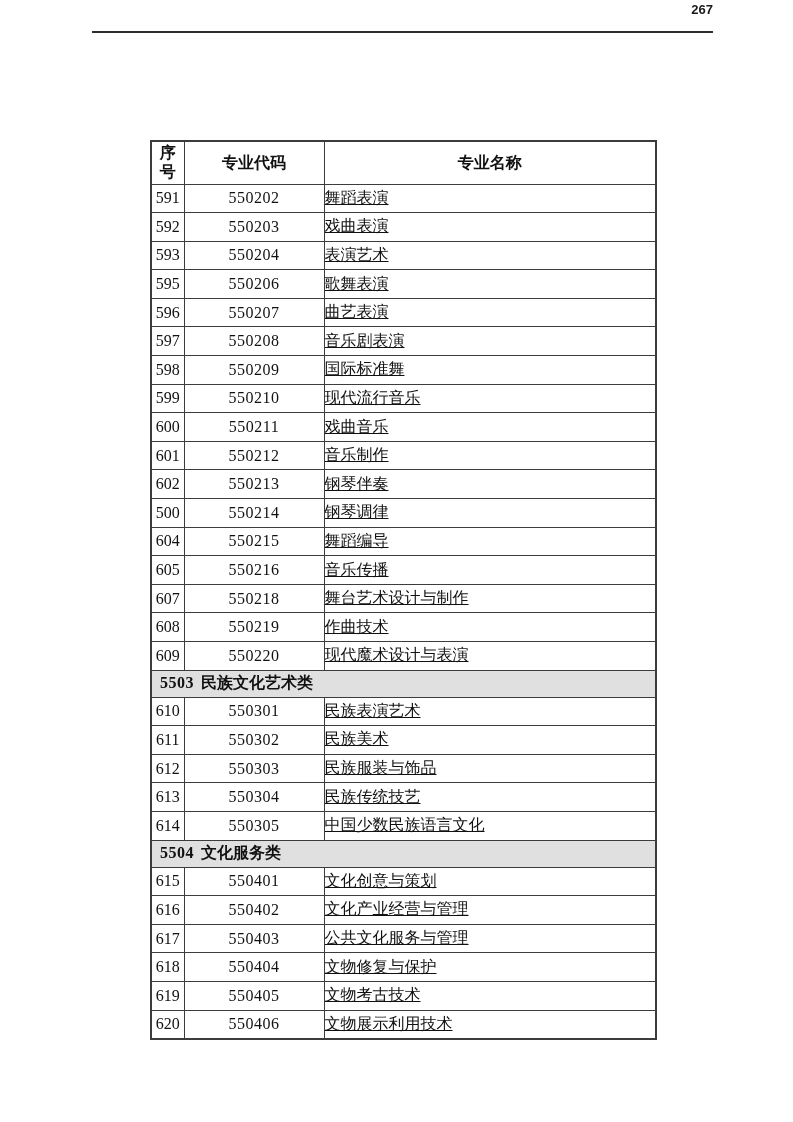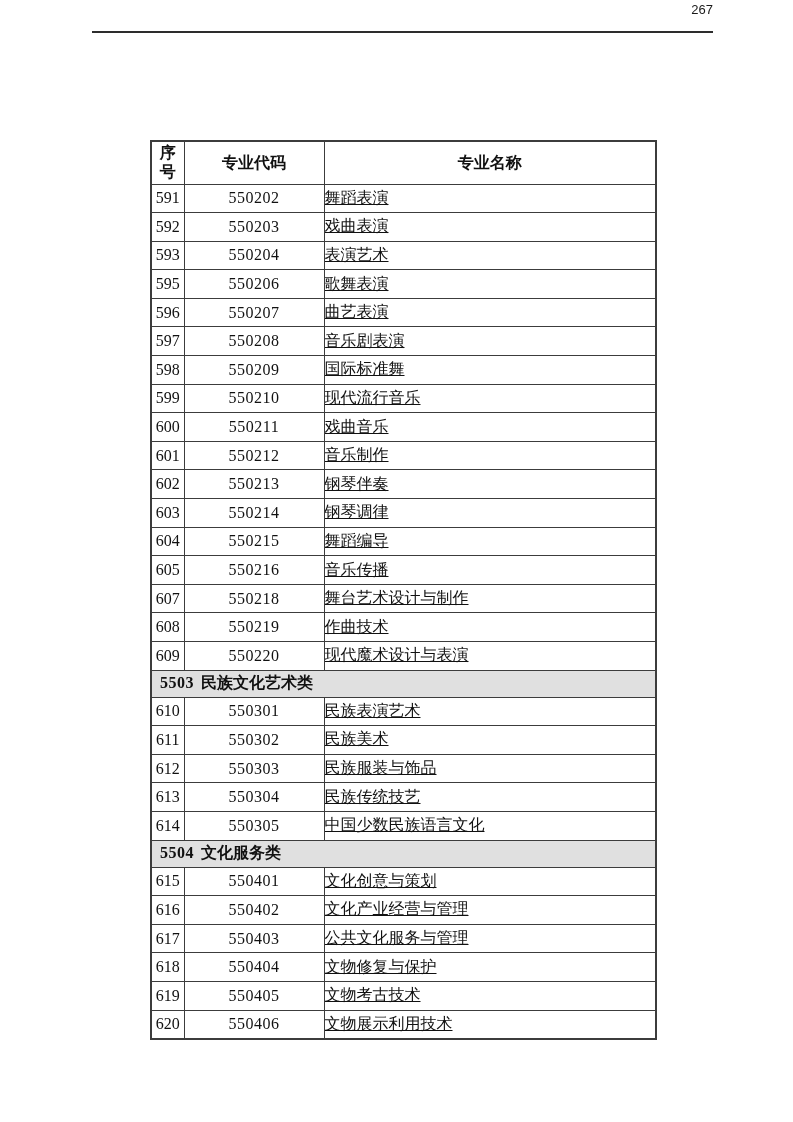--- a/index.html
+++ b/index.html
@@ -10,21 +10,21 @@
     background:#ffffff;
     position:relative;
     font-family:"Liberation Serif","DejaVu Serif",serif;
     color:#111;
     overflow:hidden;
   }
   .page-number {
     position:absolute; top:2px; left:0; width:713px;
     text-align:right;
     font-family:"Liberation Sans","DejaVu Sans",sans-serif;
-    font-size:13px; font-weight:400; color:#1a1a1a;
+    font-size:13px; font-weight:700; color:#1a1a1a;
   }
   .top-rule {
     position:absolute; left:92px; top:31px;
     width:621px; height:2px;
     background:#2d2d2d;
   }
   .table-wrap { position:absolute; left:150px; top:96px;margin-top:44px; }
   table.majors {
     border-collapse:collapse;
     table-layout:fixed;
@@ -142,21 +142,21 @@
     <td class="name-cell">音乐制作</td>
   </tr>
 
   <tr class="data-row">
     <td class="no-cell">602</td>
     <td class="code-cell">550213</td>
     <td class="name-cell">钢琴伴奏</td>
   </tr>
 
   <tr class="data-row">
-    <td class="no-cell">603</td>
+    <td class="no-cell">500</td>
     <td class="code-cell">550214</td>
     <td class="name-cell">钢琴调律</td>
   </tr>
 
   <tr class="data-row">
     <td class="no-cell">604</td>
     <td class="code-cell">550215</td>
     <td class="name-cell">舞蹈编导</td>
   </tr>
 

